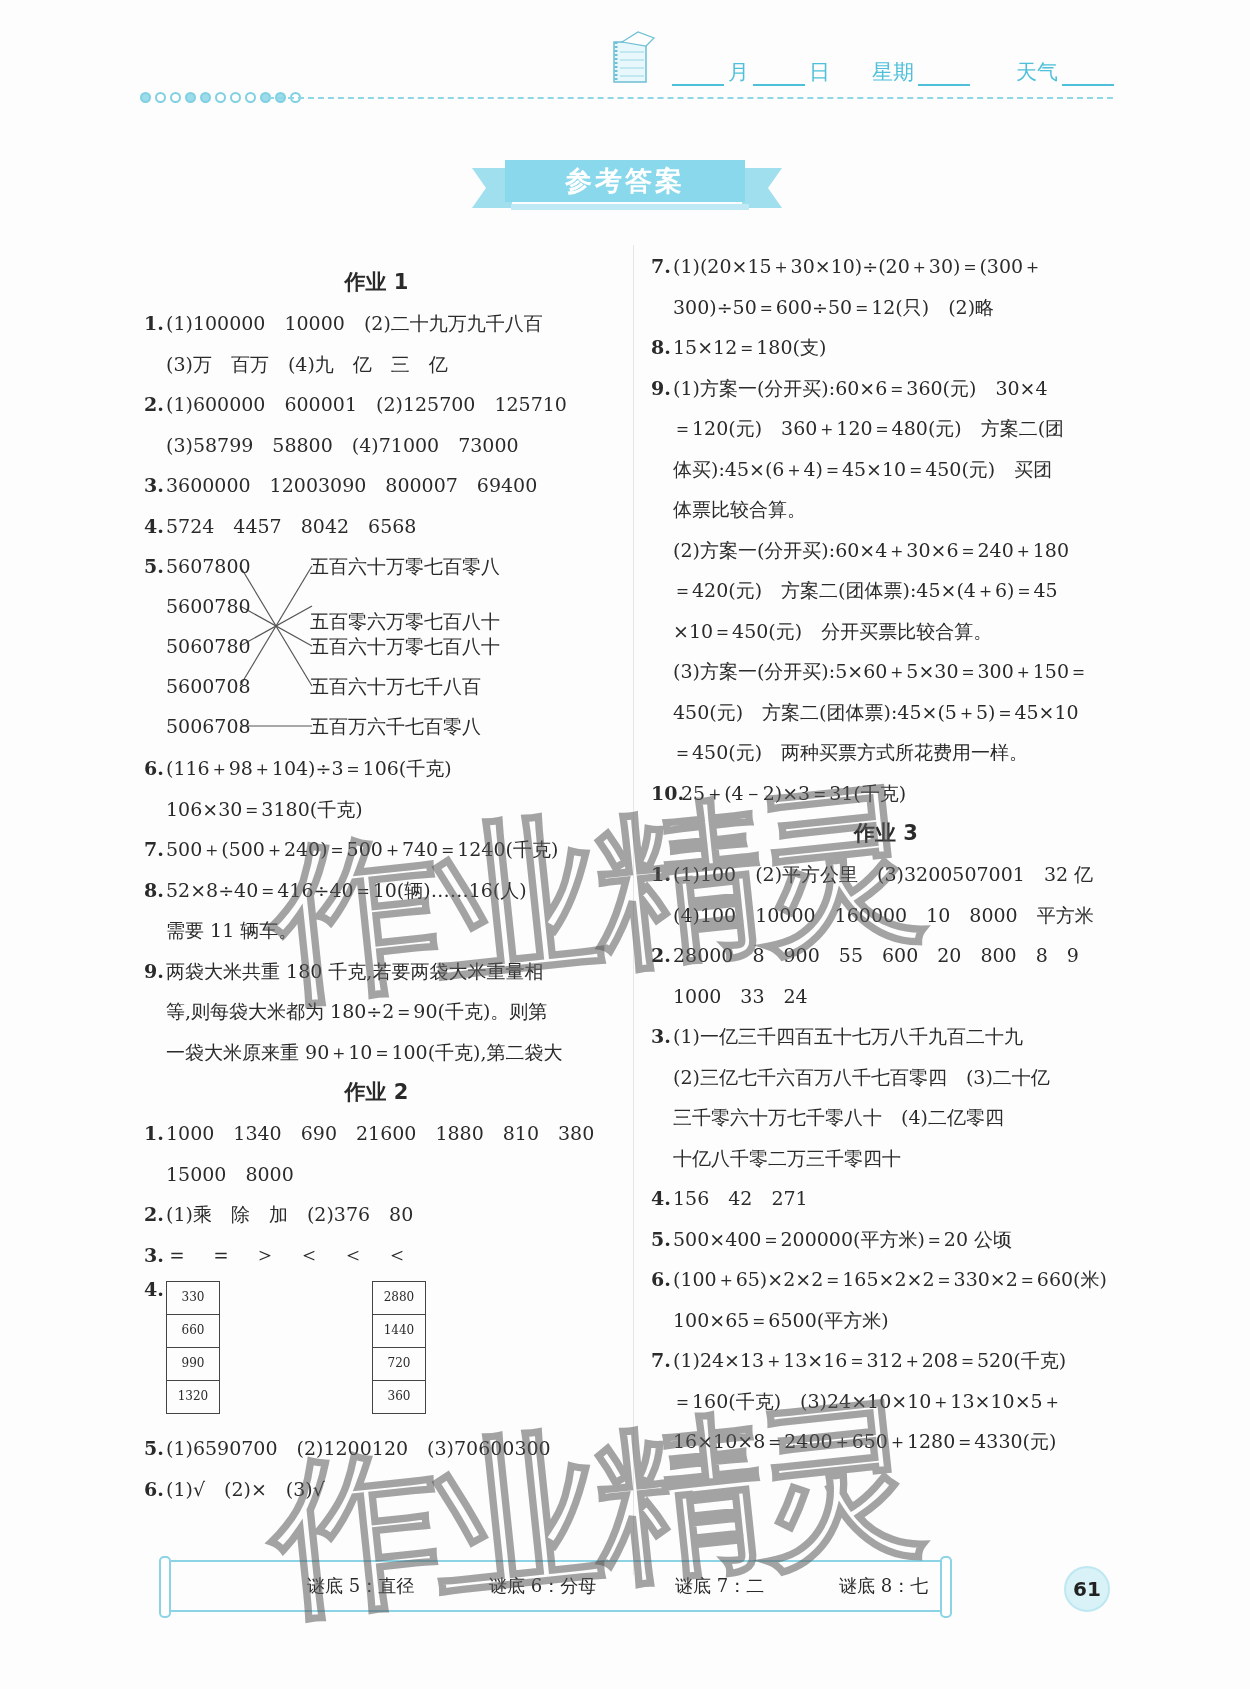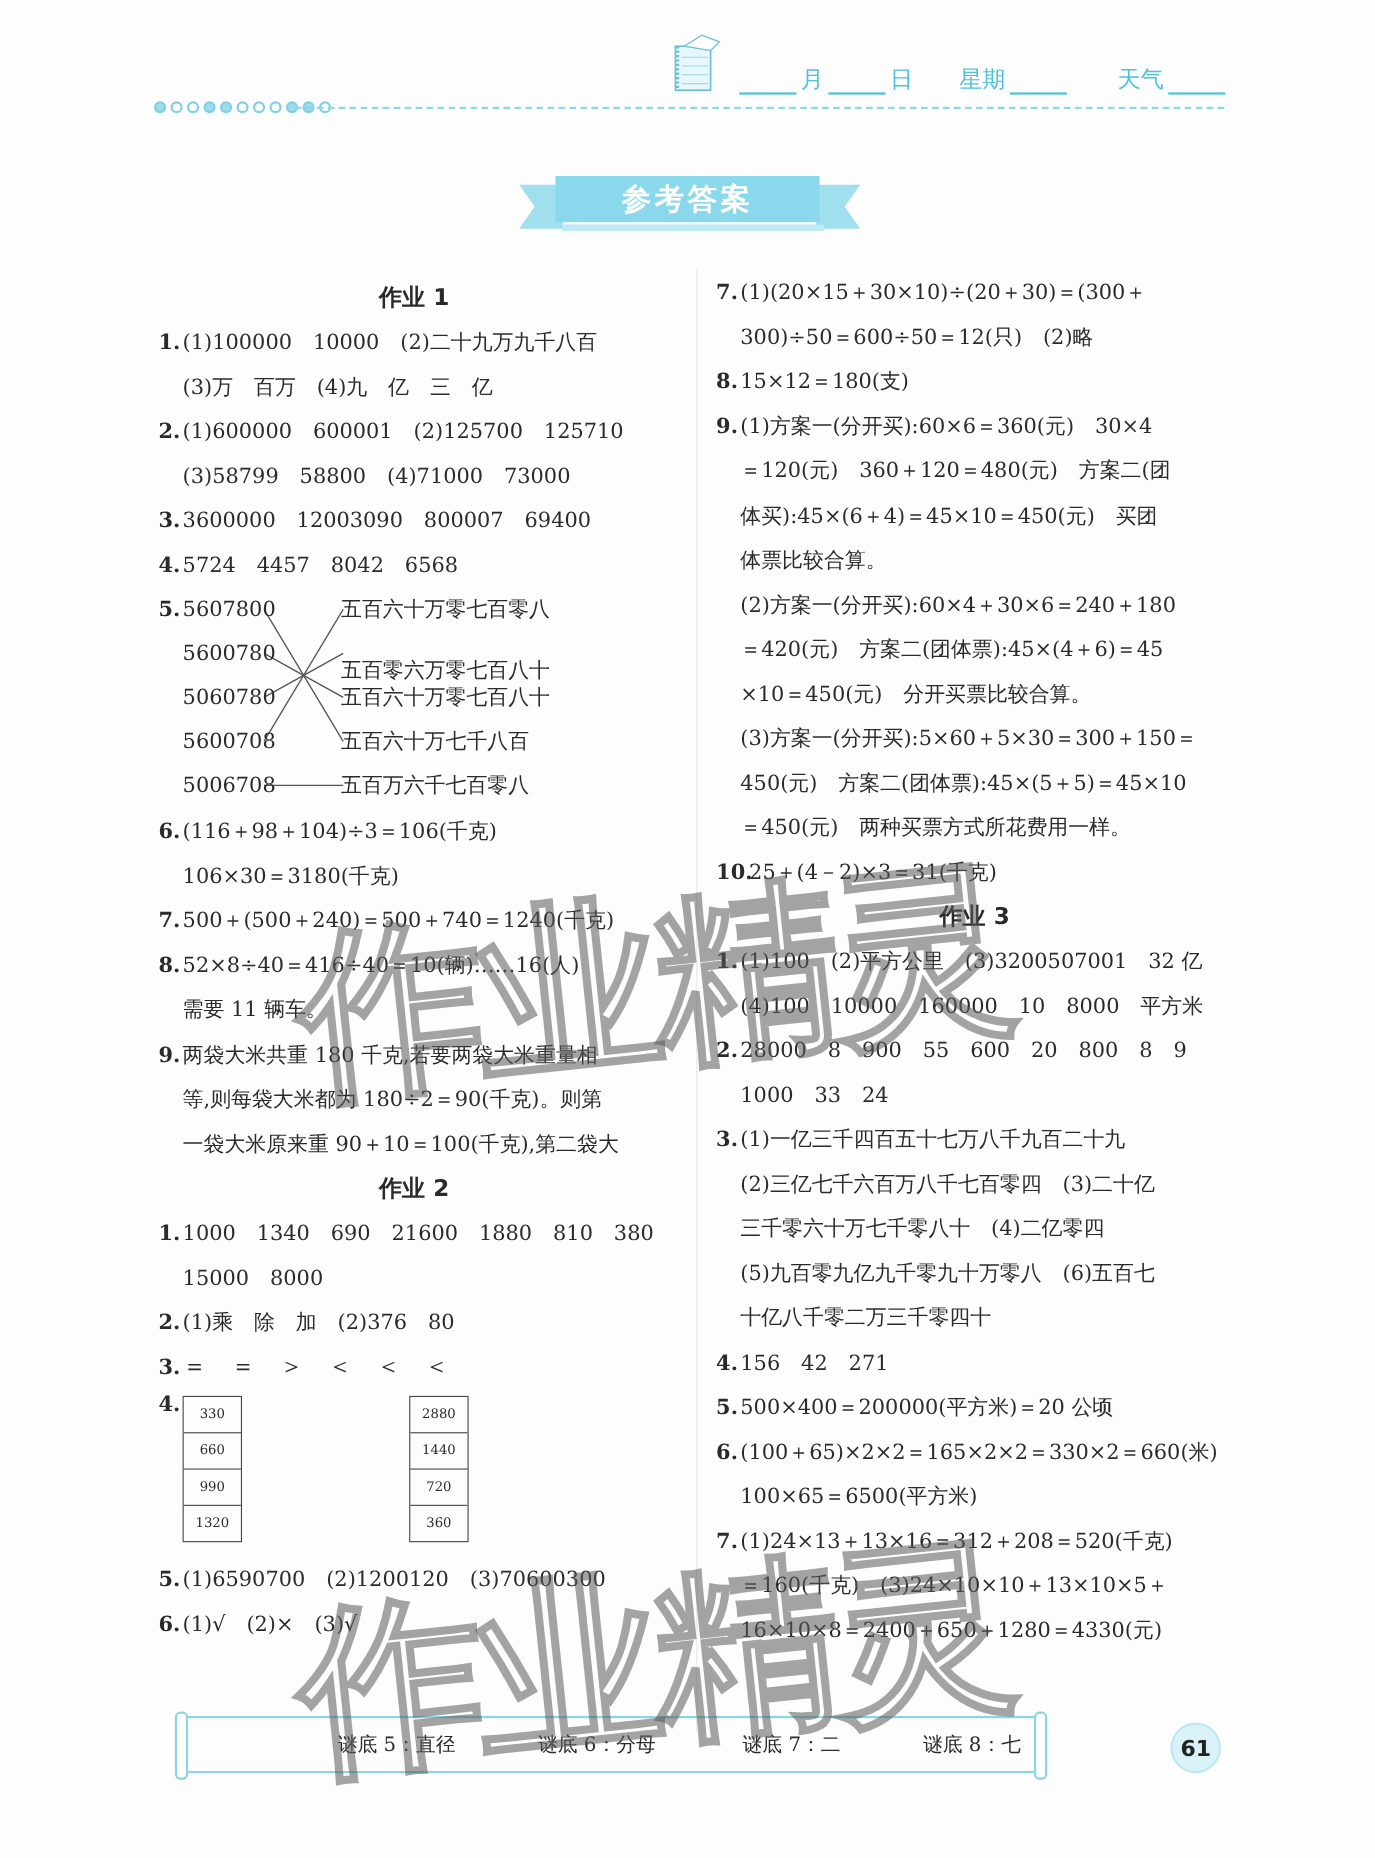--- a/index.html
+++ b/index.html
@@ -14,21 +14,21 @@
     .notebook { left:608px; top:28px; width:50px; height:58px; }
     .datebar { left:668px; top:58px; display:flex; align-items:flex-end; color:#4fc0da;
                font-family:"DejaVu Sans","Liberation Sans",sans-serif; font-size:21px; }
     .blank { display:inline-block; border-bottom:2px solid #4fc0da; height:22px; margin:0 4px; }
     .banner-main { left:505px; top:160px; width:240px; height:42px; background:#8ad8eb;
                    color:#fff; font-family:"DejaVu Sans","Liberation Sans",sans-serif; font-weight:bold;
                    font-size:27px; display:flex; align-items:center; justify-content:center; letter-spacing:3px; }
     .banner-main:after { content:""; position:absolute; left:6px; right:-4px; bottom:-8px; height:6px; background:#bfe9f4; }
     
     .col { top:250px; width:465px; font-size:19px; line-height:40.5px; }
-    .col.left { left:144px; }
+    .col.left { left:144px;margin-top:12px; }
     .col.right { left:651px; width:470px; }
     .sep { left:633px; top:245px; height:1330px; border-left:1px solid #e6e6e6; }
     .sec-title { text-align:center; font-family:"DejaVu Sans","Liberation Sans",sans-serif; font-weight:bold; font-size:21px; height:41px; line-height:41px; }
     .item { position:relative; padding-left:22px; }
     .item .num { position:absolute; left:0; font-weight:bold; }
     .line { white-space:nowrap; }
     
     .match { position:relative; height:202px; }
     .match .ln { position:absolute; left:22px; white-space:nowrap; }
     .match .rn { position:absolute; left:166px; white-space:nowrap;text-align:right; }
@@ -240,21 +240,20 @@
   <div class="item">
     <span class="num">2.</span>
     <div class="line">28000　8　900　55　600　20　800　8　9</div>
     <div class="line">1000　33　24</div>
   </div>
   <div class="item">
     <span class="num">3.</span>
     <div class="line">(1)一亿三千四百五十七万八千九百二十九</div>
     <div class="line">(2)三亿七千六百万八千七百零四　(3)二十亿</div>
     <div class="line">三千零六十万七千零八十　(4)二亿零四</div>
-    <div class="line">(5)九百零九亿九千零九十万零八　(6)五百七</div>
     <div class="line">十亿八千零二万三千零四十</div>
   </div>
   <div class="item">
     <span class="num">4.</span>
     <div class="line">156　42　271</div>
   </div>
   <div class="item">
     <span class="num">5.</span>
     <div class="line">500×400＝200000(平方米)＝20 公顷</div>
   </div>

